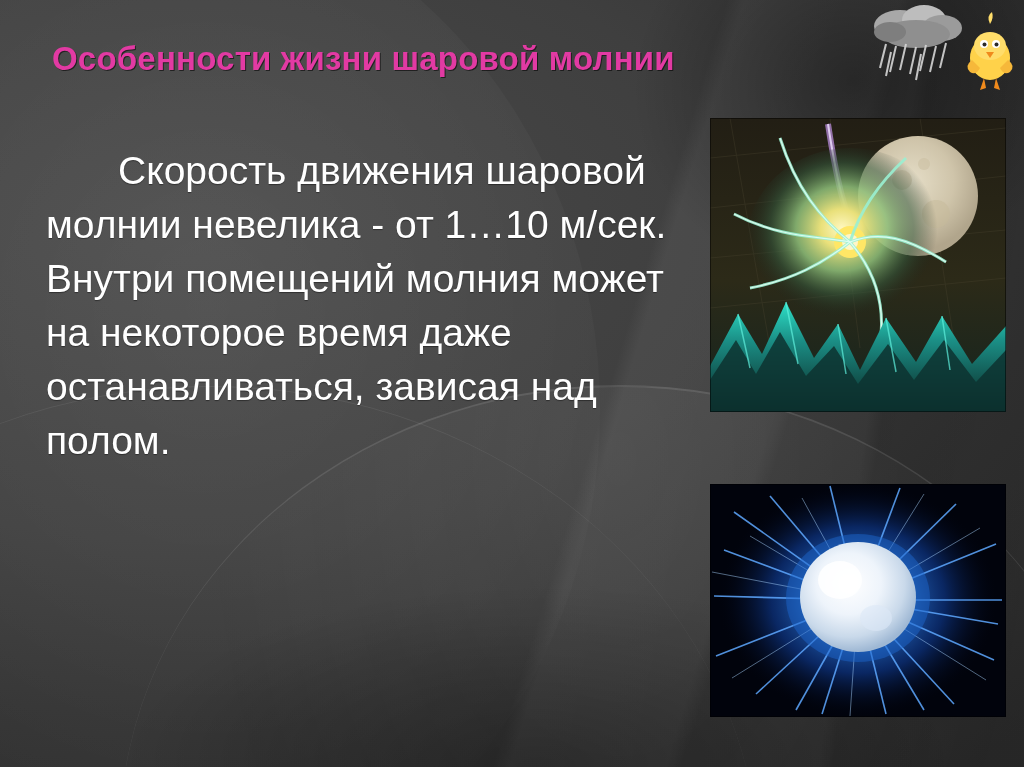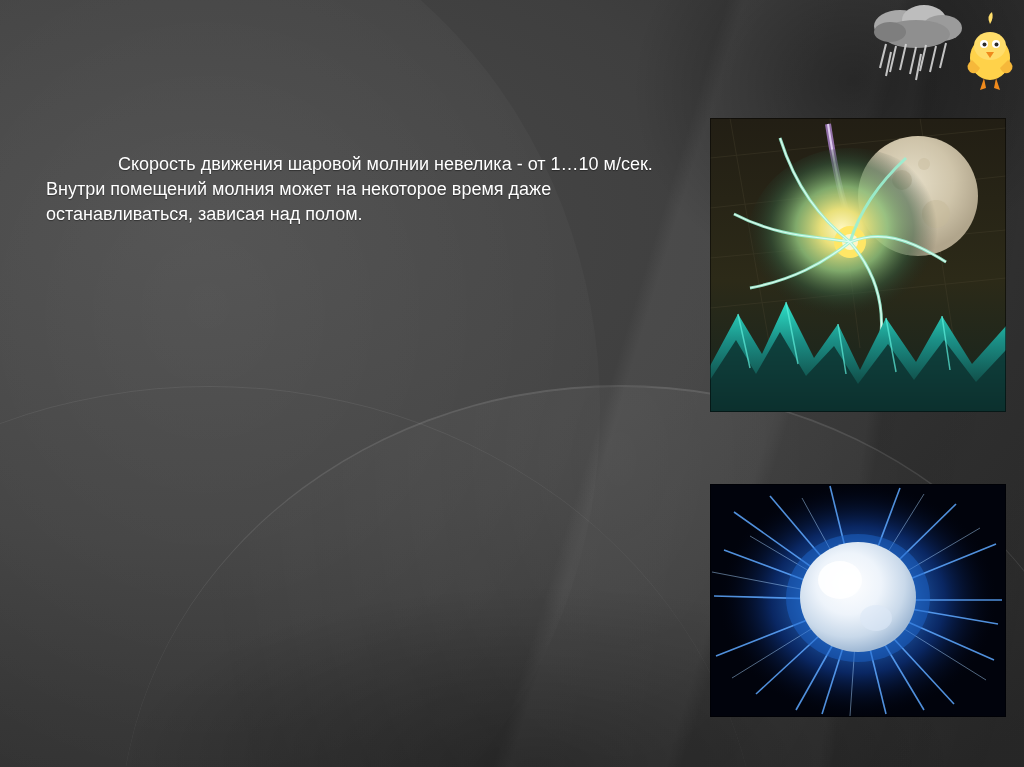--- a/index.html
+++ b/index.html
@@ -98,24 +98,24 @@
     color: #e23aa3;
     letter-spacing: 0.2px;
     text-shadow: 1px 1px 0 rgba(0,0,0,0.55);
     line-height: 1.15;
   }
 
   
   .body-text {
     position: absolute;
     left: 46px;
-    top: 152px;
+    top: 144px;
     width: 640px;
     color: #ffffff;
-    font-size: 18px;
+    font-size: 39px;
     line-height: 1.385;
   }
   .para {
     margin: 0 0 12px 0;
     text-indent: 72px;
     text-shadow: 0 1px 1px rgba(0,0,0,0.4);
   }
   .para.second {
     margin-top: 22px;
   }
@@ -157,20 +157,21 @@
 
   <div class="bg-base"></div>
   <div class="bg-swoosh"></div>
   <div class="bg-sheen-1"></div>
   <div class="bg-sheen-2"></div>
   <div class="bg-corner-dark"></div>
   <div class="bg-bottom-dark"></div>
   <div class="bg-arc"></div>
   <div class="bg-arc2"></div>
 
+  <div class="title">Особенности жизни шаровой молнии</div>
 
   <div class="body-text">
     <p class="para">Скорость движения шаровой молнии невелика -  от 1…10 м/сек. Внутри помещений молния может на некоторое время даже останавливаться, зависая над полом.</p>
   </div>
 
   <div class="img-top">
     <svg width="296" height="294" viewBox="0 0 296 294">
       <defs>
         <radialGradient id="glow" cx="46%" cy="42%" r="46%">
           <stop offset="0%" stop-color="#fff8c0"></stop>

